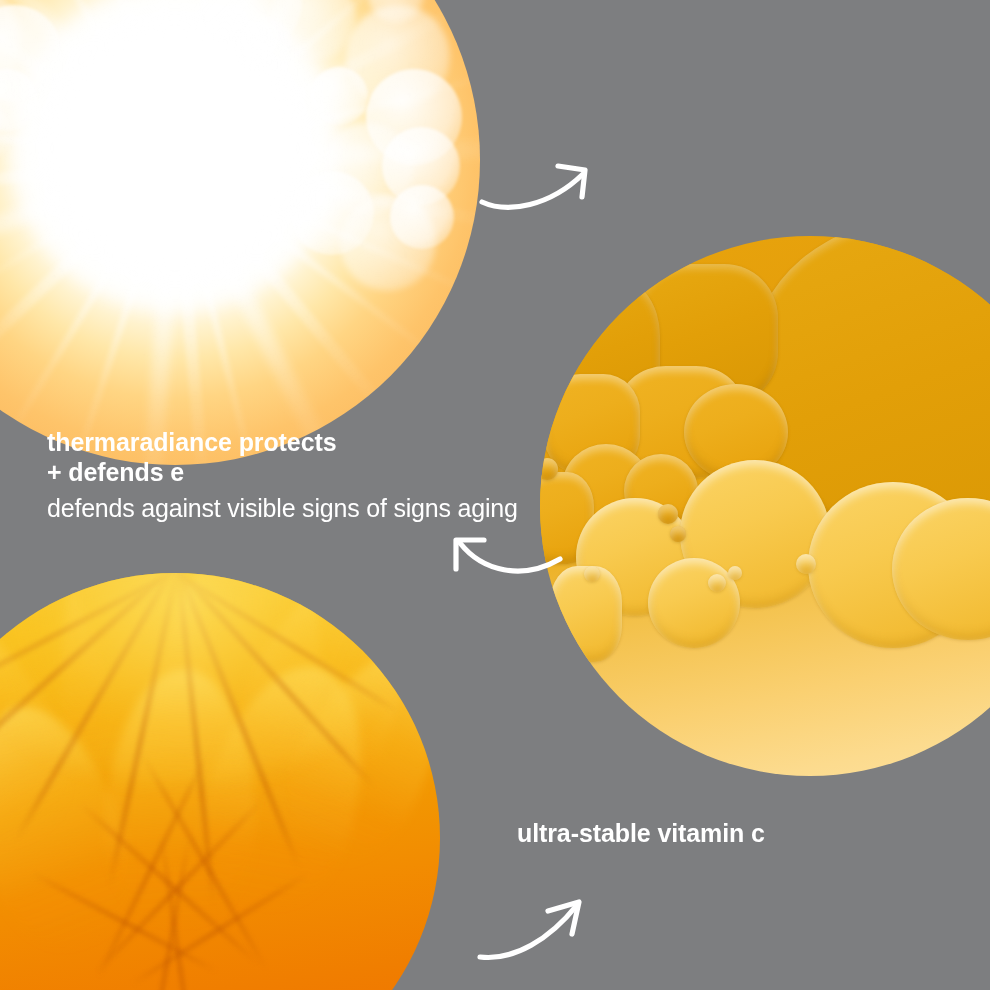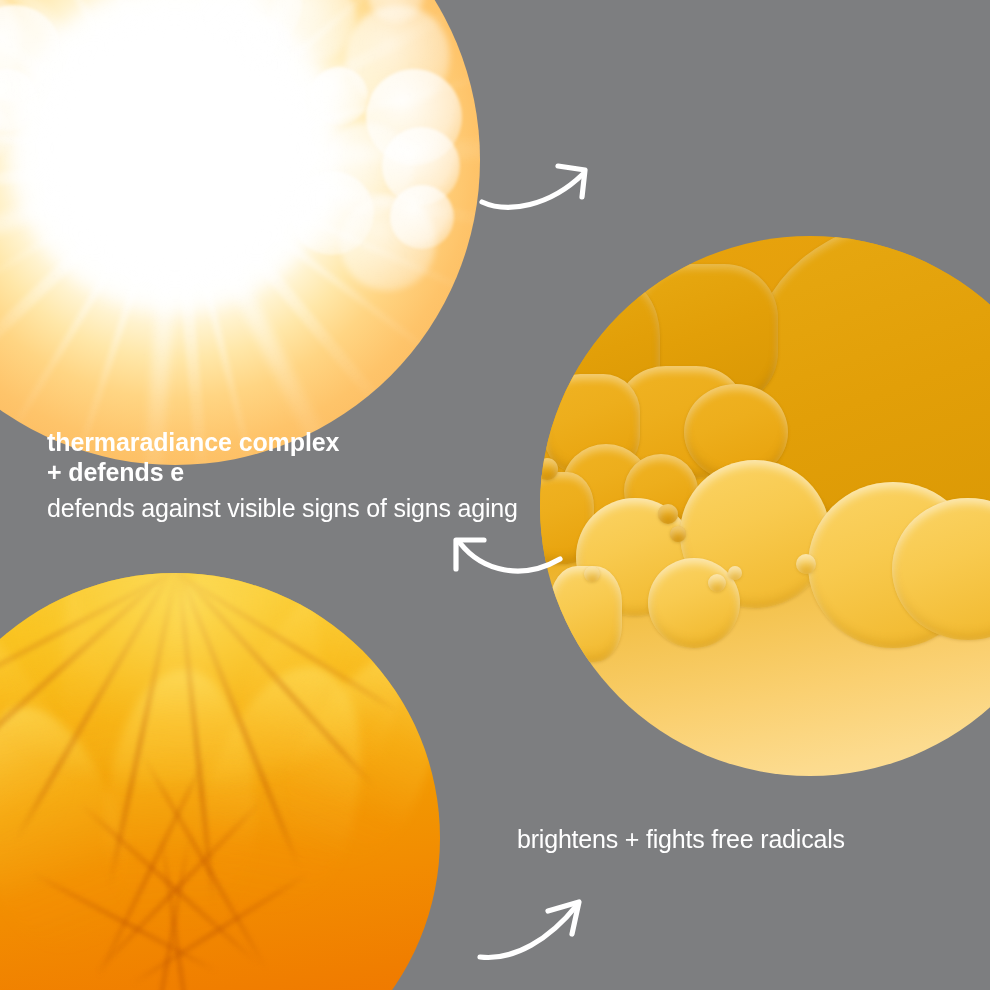--- a/index.html
+++ b/index.html
@@ -272,32 +272,32 @@
       </div>
   </div>
 
 
   <svg class="arrow" style="left:478px; top:152px;" width="130" height="62" viewBox="0 0 130 62">
     <path d="M4 50 C 30 62, 72 54, 105 22" fill="none" stroke="#ffffff" stroke-width="5.2" stroke-linecap="round"></path>
     <path d="M80 14 L107 18 L104 45" fill="none" stroke="#ffffff" stroke-width="5.2" stroke-linecap="round" stroke-linejoin="round"></path>
   </svg>
 
   <div class="callout" id="callout-thermaradiance" style="left:47px; top:427px; width:520px;">
-    <div class="headline">thermaradiance complex</div>
+    <div class="headline">thermaradiance protects</div>
     <div class="headline">+ defends e</div>
     <div class="subline">defends against visible signs of signs aging</div>
   </div>
 
   <svg class="arrow" style="left:448px; top:533px;" width="118" height="56" viewBox="0 0 118 56">
     <path d="M12 10 C 34 38, 74 48, 112 26" fill="none" stroke="#ffffff" stroke-width="5.2" stroke-linecap="round"></path>
     <path d="M8 36 L8 7 L36 7" fill="none" stroke="#ffffff" stroke-width="5.2" stroke-linecap="round" stroke-linejoin="round"></path>
   </svg>
 
   <div class="callout" id="callout-vitamin-c" style="left:517px; top:818px; width:430px;">
-    <div class="subline">brightens + fights free radicals</div>
+    <div class="headline">ultra-stable vitamin c</div>
   </div>
 
   <svg class="arrow" style="left:476px; top:893px;" width="125" height="72" viewBox="0 0 125 72">
     <path d="M4 64 C 38 68, 74 46, 101 12" fill="none" stroke="#ffffff" stroke-width="5.2" stroke-linecap="round"></path>
     <path d="M72 18 L103 9 L96 41" fill="none" stroke="#ffffff" stroke-width="5.2" stroke-linecap="round" stroke-linejoin="round"></path>
   </svg>
 
 </div>
 
 </body></html>

